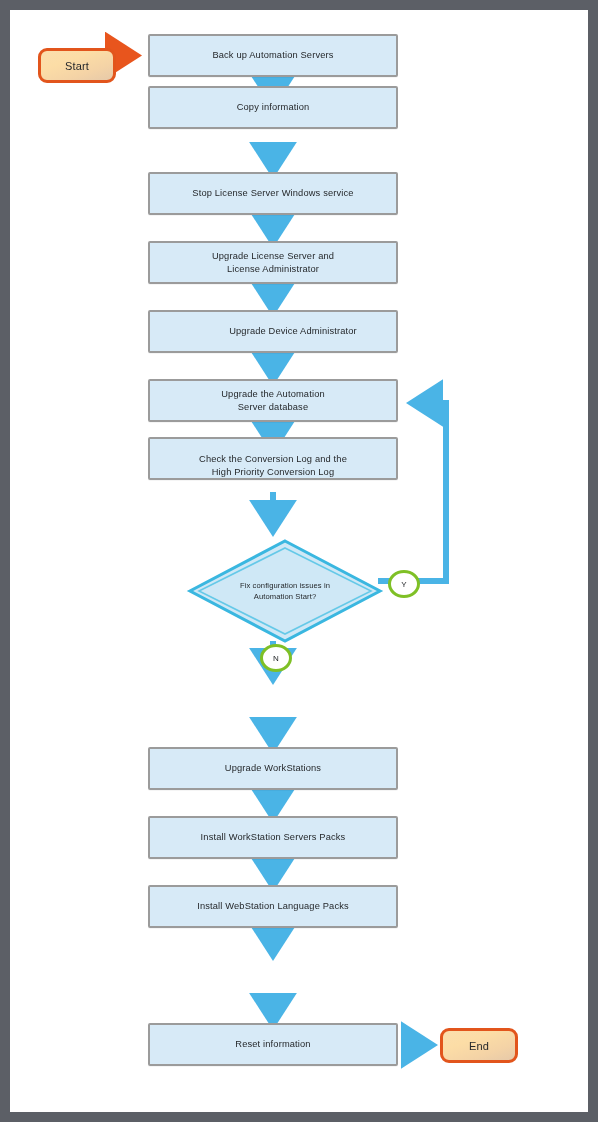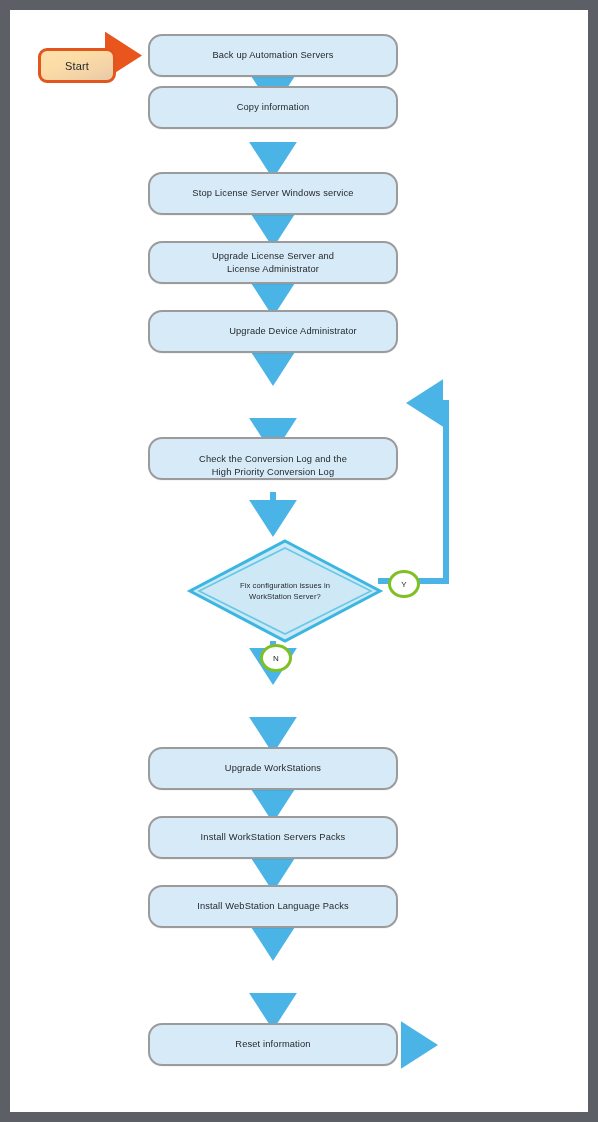--- a/index.html
+++ b/index.html
@@ -44,21 +44,21 @@
     position: absolute;
     box-sizing: border-box;
   }
 
   .process {
     width: 250px;
     height: 43px;
     left: 138px;
     background: #d7eaf7;
     border: 2px solid #9b9b9b;
-    border-radius: 14px;
+    border-radius: 2px;
     display: flex;
     align-items: center;
     justify-content: center;
     text-align: center;
     color: #25282b;
     font-size: 9.3px;
     line-height: 12.5px;
     letter-spacing: .15px;
     box-shadow: 0 1px 0 rgba(0,0,0,.04);
   }
@@ -192,29 +192,33 @@
 
     <div class="node process" style="top:231px;">
       <span class="txt">Upgrade License Server and
 License Administrator</span>
     </div>
 
     <div class="node process" style="top:300px;padding-left:40px;">
       <span class="txt">Upgrade Device Administrator</span>
     </div>
 
+    <div class="node process" style="top:369px;">
+      <span class="txt">Upgrade the Automation
+Server database</span>
+    </div>
 
     <div class="node process" style="top:427px;align-items:flex-end;">
       <span class="txt">Check the Conversion Log and the
 High Priority Conversion Log</span>
     </div>
 
     <div class="decision">
       <span class="label">Fix configuration issues in
-WorkStation Server?</span>
+Automation Start?</span>
     </div>
 
     <div class="badge" style="left:378px; top:560px;">
       <span>Y</span>
     </div>
 
     <div class="badge" style="left:250px; top:634px;">
       <span>N</span>
     </div>
 
@@ -229,15 +233,18 @@
 
     <div class="node process" style="top:875px;">
       <span class="txt">Install WebStation Language Packs</span>
     </div>
 
 
     <div class="node process" style="top:1013px;">
       <span class="txt">Reset information</span>
     </div>
 
+    <div class="node terminator" style="left:430px; top:1018px;">
+      <span>End</span>
+    </div>
 
   </div>
 </div>
 
 </body></html>

